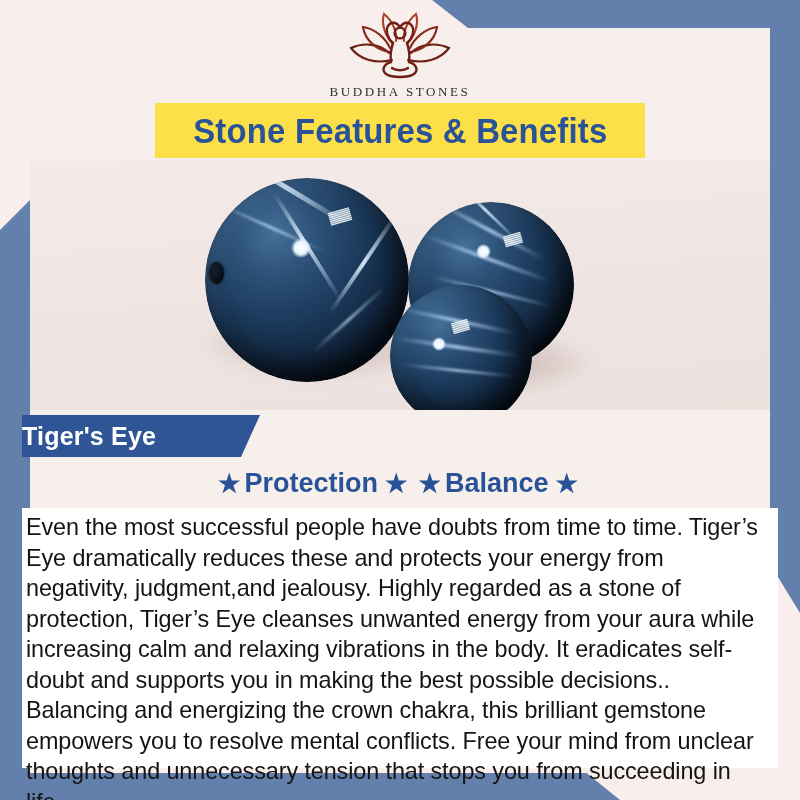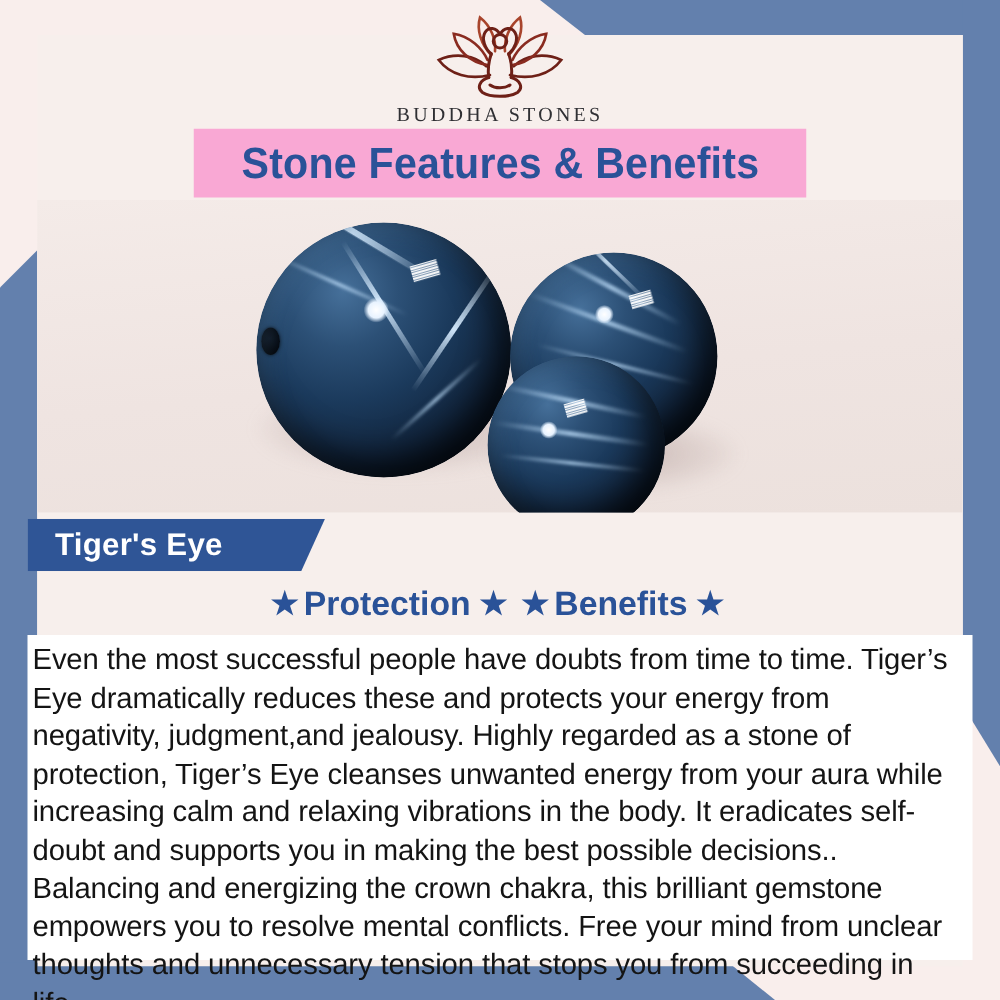--- a/index.html
+++ b/index.html
@@ -83,34 +83,34 @@
   .logo-mark {
     display: block;
     margin: 0 auto;
     width: 128px;
     height: 72px;
   }
   .logo-wordmark {
     display: block;
     margin-top: 2px;
     font-family: "Liberation Serif", serif;
-    font-size: 16px;
+    font-size: 13px;
     letter-spacing: 2.6px;
     color: #2f2f33;
     font-weight: 400;
   }
 
   
   .title-band {
     position: absolute;
     left: 155px;
     top: 103px;
     width: 490px;
     height: 55px;
-    background: #f9a8d4;
+    background: #fde047;
     z-index: 6;
     display: flex;
     align-items: center;
     justify-content: center;
   }
   .title-text {
     font-family: "Liberation Sans Narrow", "Liberation Sans", sans-serif;
     font-weight: bold;
     font-size: 35px;
     color: #2a5298;
@@ -198,21 +198,20 @@
     clip-path: polygon(0 0, 100% 0, 92% 100%, 0 100%);
     z-index: 6;
     display: flex;
     align-items: center;
   }
   .name-banner-text {
     font-family: "Liberation Sans Narrow", "Liberation Sans", sans-serif;
     font-size: 25px;
     font-weight: bold;
     color: #ffffff;
-    padding-left: 22px;
     letter-spacing: 0.2px;
     white-space: nowrap;
   }
 
   
   .benefits {
     position: absolute;
     left: 30px;
     top: 463px;
     width: 740px;
@@ -355,21 +354,21 @@
   <div class="benefits">
     <span class="benefit">
       <span class="star">★</span>
       <span>Protection</span>
     </span>
     <span class="benefit">
       <span class="star">★</span>
     </span>
     <span class="benefit">
       <span class="star">★</span>
-      <span>Benefits</span>
+      <span>Balance</span>
     </span>
     <span class="benefit">
       <span class="star">★</span>
     </span>
   </div>
 
   <div class="text-panel">
     <p class="body-copy">Even the most successful people have doubts from time to time. Tiger’s Eye dramatically reduces these and protects your energy from negativity, judgment,and jealousy. Highly regarded as a stone of protection, Tiger’s Eye cleanses unwanted energy from your aura while increasing calm and relaxing vibrations in the body. It eradicates self-doubt and supports you in making the best possible decisions.. Balancing and energizing the crown chakra, this brilliant gemstone empowers you to resolve mental conflicts. Free your mind from unclear thoughts and unnecessary tension that stops you from succeeding in life.</p>
   </div>
 

